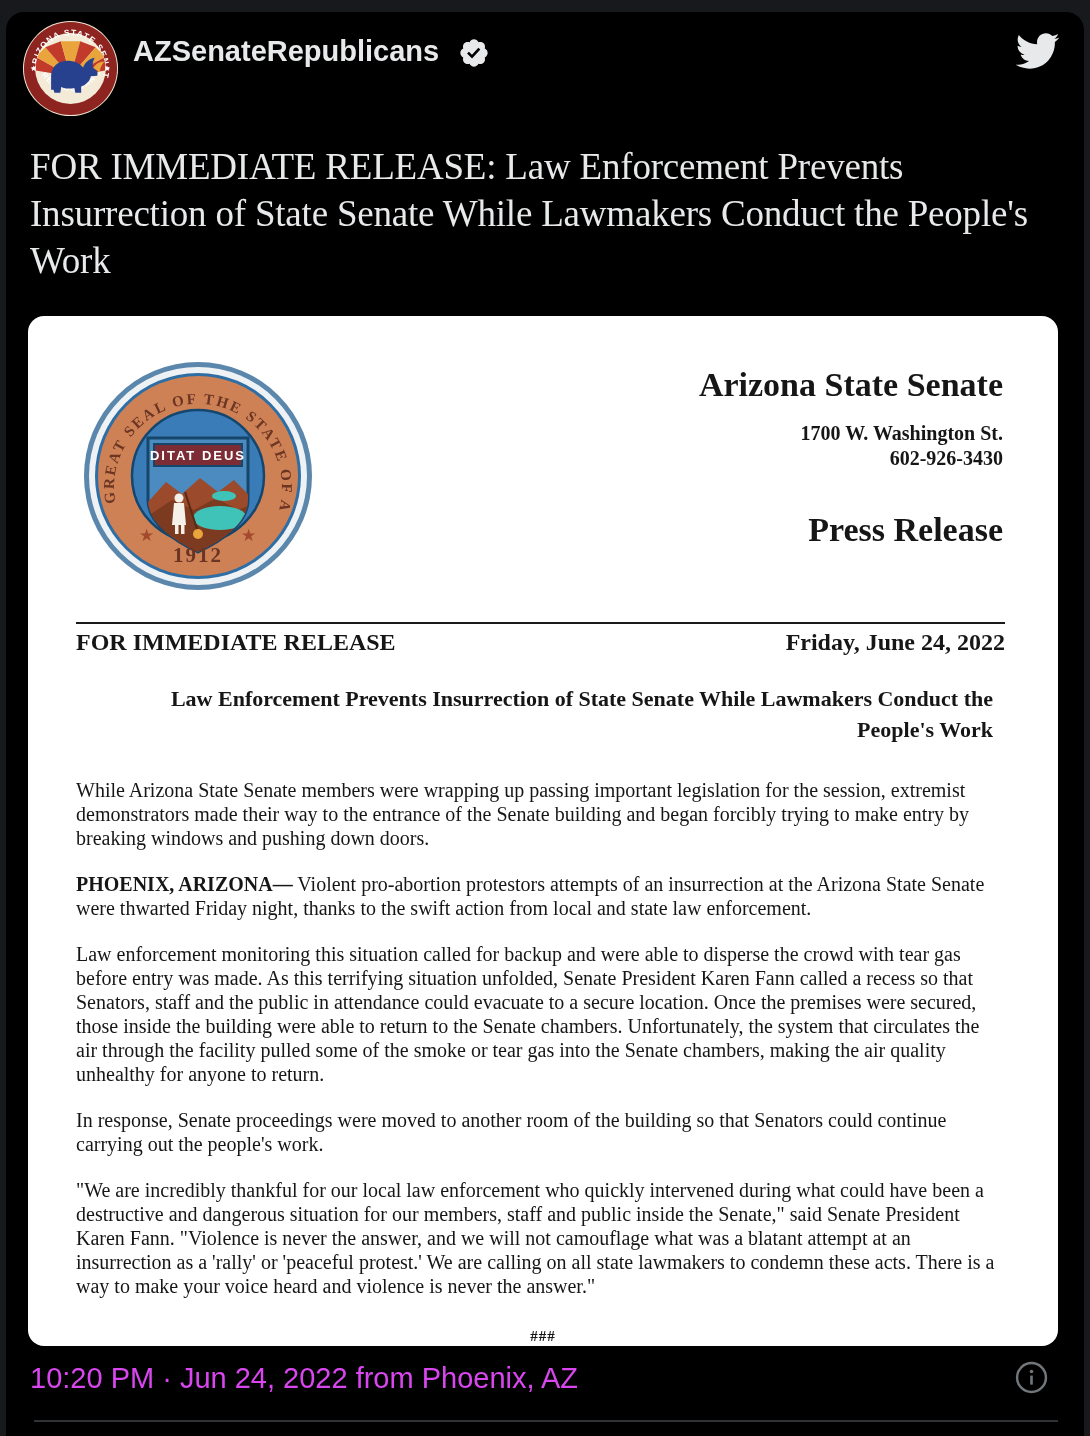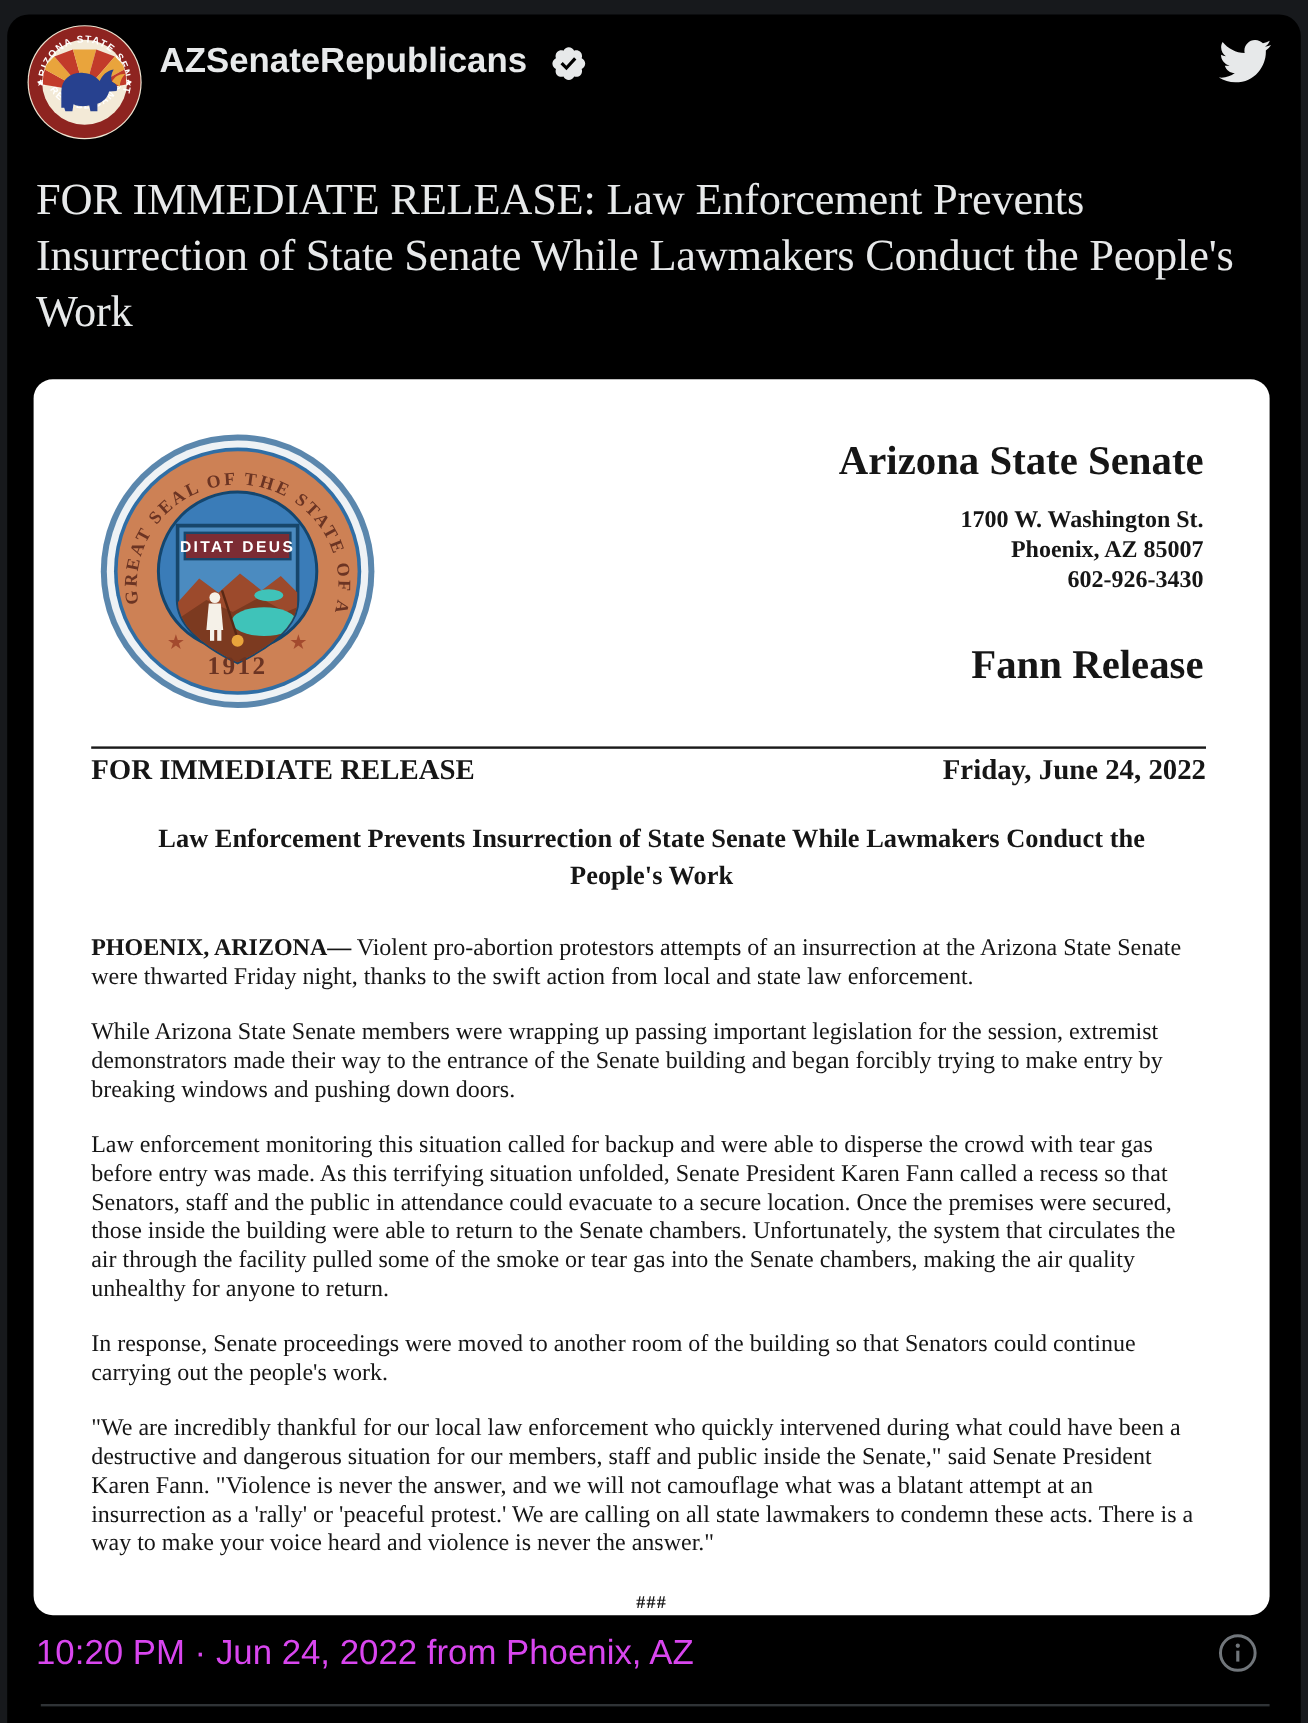--- a/index.html
+++ b/index.html
@@ -30,21 +30,21 @@
           color:#161616; font-family:"Liberation Serif", serif; }
   .doc-header { position:relative; height:306px; }
   .seal { position:absolute; left:54px; top:44px; width:232px; height:232px; }
   .doc-head-right { position:absolute; right:55px; top:50px; text-align:right; }
   .doc-org { font-size:34px; font-weight:bold; }
   .doc-address { margin-top:17px; font-size:20px; font-weight:bold; line-height:25px;text-align:right; }
   .doc-type { margin-top:40px; font-size:34px; font-weight:bold; }
   .doc-rule { margin:0 53px 0 48px; border-top:2.5px solid #1a1a1a; }
   .release-row { display:flex; justify-content:space-between; margin:5px 53px 0 48px;
                  font-size:24px; font-weight:bold; }
-  .doc-headline { margin:27px 65px 12px; text-align:center; font-size:22px; font-weight:bold;
+  .doc-headline { margin:27px 65px 12px; text-align:right; font-size:22px; font-weight:bold;
                   line-height:31px; }
   .doc-body { margin:33px 55px 0 48px; font-size:20px; line-height:24px; }
   .doc-body p { margin-bottom:22px; }
   .lead { font-weight:bold; }
   .endmark { position:absolute; bottom:1px; left:0; right:0; text-align:center;
              font-size:15px; font-weight:bold; letter-spacing:1px; }
 
   
   .footer-time { position:absolute; left:30px; top:1362px; font-size:29px; color:#d946ef; cursor:pointer; }
   .info-icon { position:absolute; right:42px; top:1361px; width:33px; height:33px; cursor:pointer; }
@@ -139,39 +139,38 @@
           <circle cx="116" cy="174" r="5" fill="#e9a43c"></circle>
         </g>
         <rect x="72" y="84" width="88" height="22" fill="#7c2c34" stroke="#17466b" stroke-width="2"></rect>
         <text x="116" y="100" text-anchor="middle" font-size="13" font-weight="bold" fill="#ffffff" font-family="Liberation Sans, sans-serif" letter-spacing="2">DITAT DEUS</text>
         <text x="116" y="202" text-anchor="middle" font-size="21" font-weight="bold" fill="#6b3423" font-family="Liberation Serif, serif" letter-spacing="2">1912</text>
       </svg>
       <div class="doc-head-right">
         <div class="doc-org">Arizona State Senate</div>
         <div class="doc-address">
           <div>1700 W. Washington St.</div>
-          <div>Phoenix, AZ 85007</div>
           <div>602-926-3430</div>
         </div>
-        <div class="doc-type">Fann Release</div>
+        <div class="doc-type">Press Release</div>
       </div>
     </div>
 
     <div class="doc-rule"></div>
 
     <div class="release-row">
       <span>FOR IMMEDIATE RELEASE</span>
       <span>Friday, June 24, 2022</span>
     </div>
 
     <div class="doc-headline">Law Enforcement Prevents Insurrection of State Senate While Lawmakers Conduct the People's Work</div>
 
     <div class="doc-body">
+      <p>While Arizona State Senate members were wrapping up passing important legislation for the session, extremist demonstrators made their way to the entrance of the Senate building and began forcibly trying to make entry by breaking windows and pushing down doors.</p>
       <p><span class="lead">PHOENIX, ARIZONA—</span><span> Violent pro-abortion protestors attempts of an insurrection at the Arizona State Senate were thwarted Friday night, thanks to the swift action from local and state law enforcement.</span></p>
-      <p>While Arizona State Senate members were wrapping up passing important legislation for the session, extremist demonstrators made their way to the entrance of the Senate building and began forcibly trying to make entry by breaking windows and pushing down doors.</p>
       <p>Law enforcement monitoring this situation called for backup and were able to disperse the crowd with tear gas before entry was made. As this terrifying situation unfolded, Senate President Karen Fann called a recess so that Senators, staff and the public in attendance could evacuate to a secure location. Once the premises were secured, those inside the building were able to return to the Senate chambers. Unfortunately, the system that circulates the air through the facility pulled some of the smoke or tear gas into the Senate chambers, making the air quality unhealthy for anyone to return.</p>
       <p>In response, Senate proceedings were moved to another room of the building so that Senators could continue carrying out the people's work.</p>
       <p>"We are incredibly thankful for our local law enforcement who quickly intervened during what could have been a destructive and dangerous situation for our members, staff and public inside the Senate," said Senate President Karen Fann. "Violence is never the answer, and we will not camouflage what was a blatant attempt at an insurrection as a 'rally' or 'peaceful protest.' We are calling on all state lawmakers to condemn these acts. There is a way to make your voice heard and violence is never the answer."</p>
     </div>
 
     <div class="endmark">###</div>
   </div>
 
   <div class="footer-time">10:20 PM · Jun 24, 2022 from Phoenix, AZ</div>
   <svg class="info-icon" viewBox="0 0 24 24">

